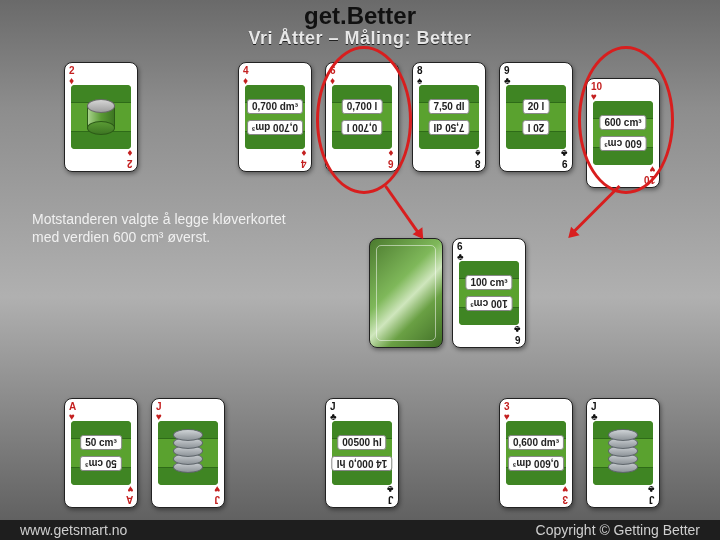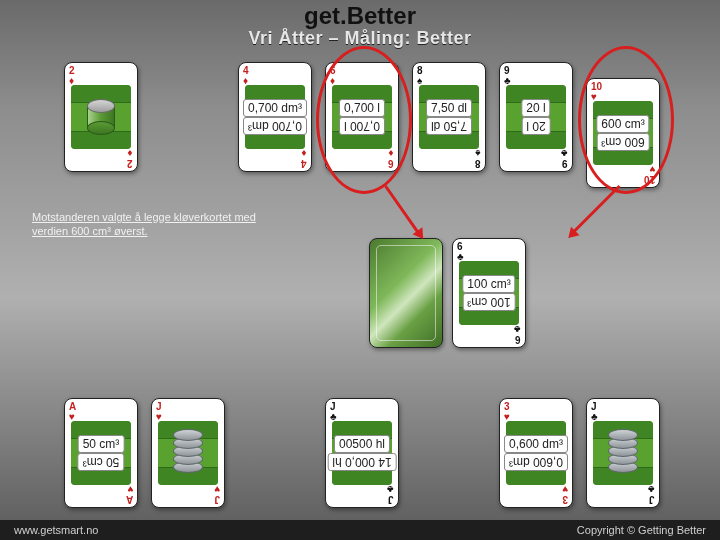--- a/index.html
+++ b/index.html
@@ -1,30 +1,30 @@
 <!DOCTYPE html>
 <html><head>
 <meta charset="utf-8">
 <style>
   html,body{margin:0;padding:0;width:720px;height:540px;overflow:hidden;font-family:Arial,Helvetica,sans-serif}
   .stage{position:relative;width:720px;height:540px;background:linear-gradient(180deg,#6a6a6a 0%,#8d8d8d 20%,#b0b0b0 55%,#5a5a5a 100%)}
   .title{position:absolute;left:0;right:0;top:2px;text-align:center;font-size:24px;font-weight:700;color:#111}
   .subtitle{position:absolute;left:0;right:0;top:28px;text-align:center;font-size:18px;font-weight:700;letter-spacing:.5px;color:#e7e7e7;text-shadow:0 1px 0 #222}
-  .caption{position:absolute;left:32px;top:210px;width:260px;font-size:11px;line-height:1.3;color:#f0f0f0;text-decoration:underline}
-  .footer{position:absolute;left:0;right:0;bottom:0;height:20px;background:#1e1e1e;display:flex;justify-content:space-between;align-items:center;padding:0 14px;color:#cfcfcf;font-size:11px}
+  .caption{position:absolute;left:32px;top:210px;width:260px;font-size:14px;line-height:1.3;color:#f0f0f0;}
+  .footer{position:absolute;left:0;right:0;bottom:0;height:20px;background:#1e1e1e;display:flex;justify-content:space-between;align-items:center;padding:0 20px;color:#cfcfcf;font-size:14px}
   .card{position:absolute;width:72px;height:108px;border:1.5px solid #222;border-radius:8px;background:#fff;box-shadow:1px 2px 4px rgba(0,0,0,.4)}
   .corner{position:absolute;font-size:10px;line-height:1;font-weight:700}
   .tl{top:3px;left:4px}
   .br{bottom:3px;right:4px;transform:rotate(180deg)}
   .red{color:#c42020}
   .black{color:#111}
   .band{position:absolute;left:6px;right:6px;top:22px;bottom:22px;border-radius:4px;overflow:hidden;background:#5aa22f}
   .band::before{content:"";position:absolute;left:0;right:0;top:0;height:26%;background:#3f8523;border-bottom:1px solid #2e6b18}
   .band::after{content:"";position:absolute;left:0;right:0;bottom:0;height:26%;background:#3f8523;border-top:1px solid #2e6b18}
-  .lbl{position:absolute;left:50%;transform:translateX(-50%);background:#fefefe;border:1px solid #888;border-radius:3px;padding:1px 4px;font-size:12px;font-weight:400;white-space:nowrap;color:#222}
+  .lbl{position:absolute;left:50%;transform:translateX(-50%);background:#fefefe;border:1px solid #888;border-radius:3px;padding:1px 4px;font-size:10px;font-weight:700;white-space:nowrap;color:#222}
   .lbl.top{top:36px}
   .lbl.bot{bottom:36px;transform:translateX(-50%) rotate(180deg)}
   .back{background:linear-gradient(135deg,#4b7a2e 0%,#7fb85a 40%,#cfe6bd 55%,#6aa044 70%,#3f6d26 100%)}
   .back .bandback{position:absolute;left:6px;right:6px;top:6px;bottom:6px;border:1px solid rgba(255,255,255,.5);border-radius:5px}
   .cyl{position:absolute;left:50%;top:50%;transform:translate(-50%,-50%);width:28px;height:36px}
   .cyl .body{position:absolute;left:0;right:0;top:6px;bottom:6px;background:linear-gradient(90deg,#a8d28c,#5a9a34,#3d7622);border-left:1px solid #2c5a17;border-right:1px solid #2c5a17}
   .cyl .topc{position:absolute;left:0;right:0;top:0;height:12px;border-radius:50%;background:linear-gradient(180deg,#d5d5d5,#9e9e9e);border:1px solid #6b6b6b}
   .cyl .botc{position:absolute;left:0;right:0;bottom:0;height:12px;border-radius:50%;background:linear-gradient(180deg,#5a9a34,#3d7622);border:1px solid #2c5a17}
   .stack{position:absolute;left:50%;top:50%;transform:translate(-50%,-50%);width:30px;height:40px}
   .disk{position:absolute;left:0;right:0;height:10px;border-radius:50%;background:linear-gradient(180deg,#cfd3d6,#8e9499);border:1px solid #5f666c}

